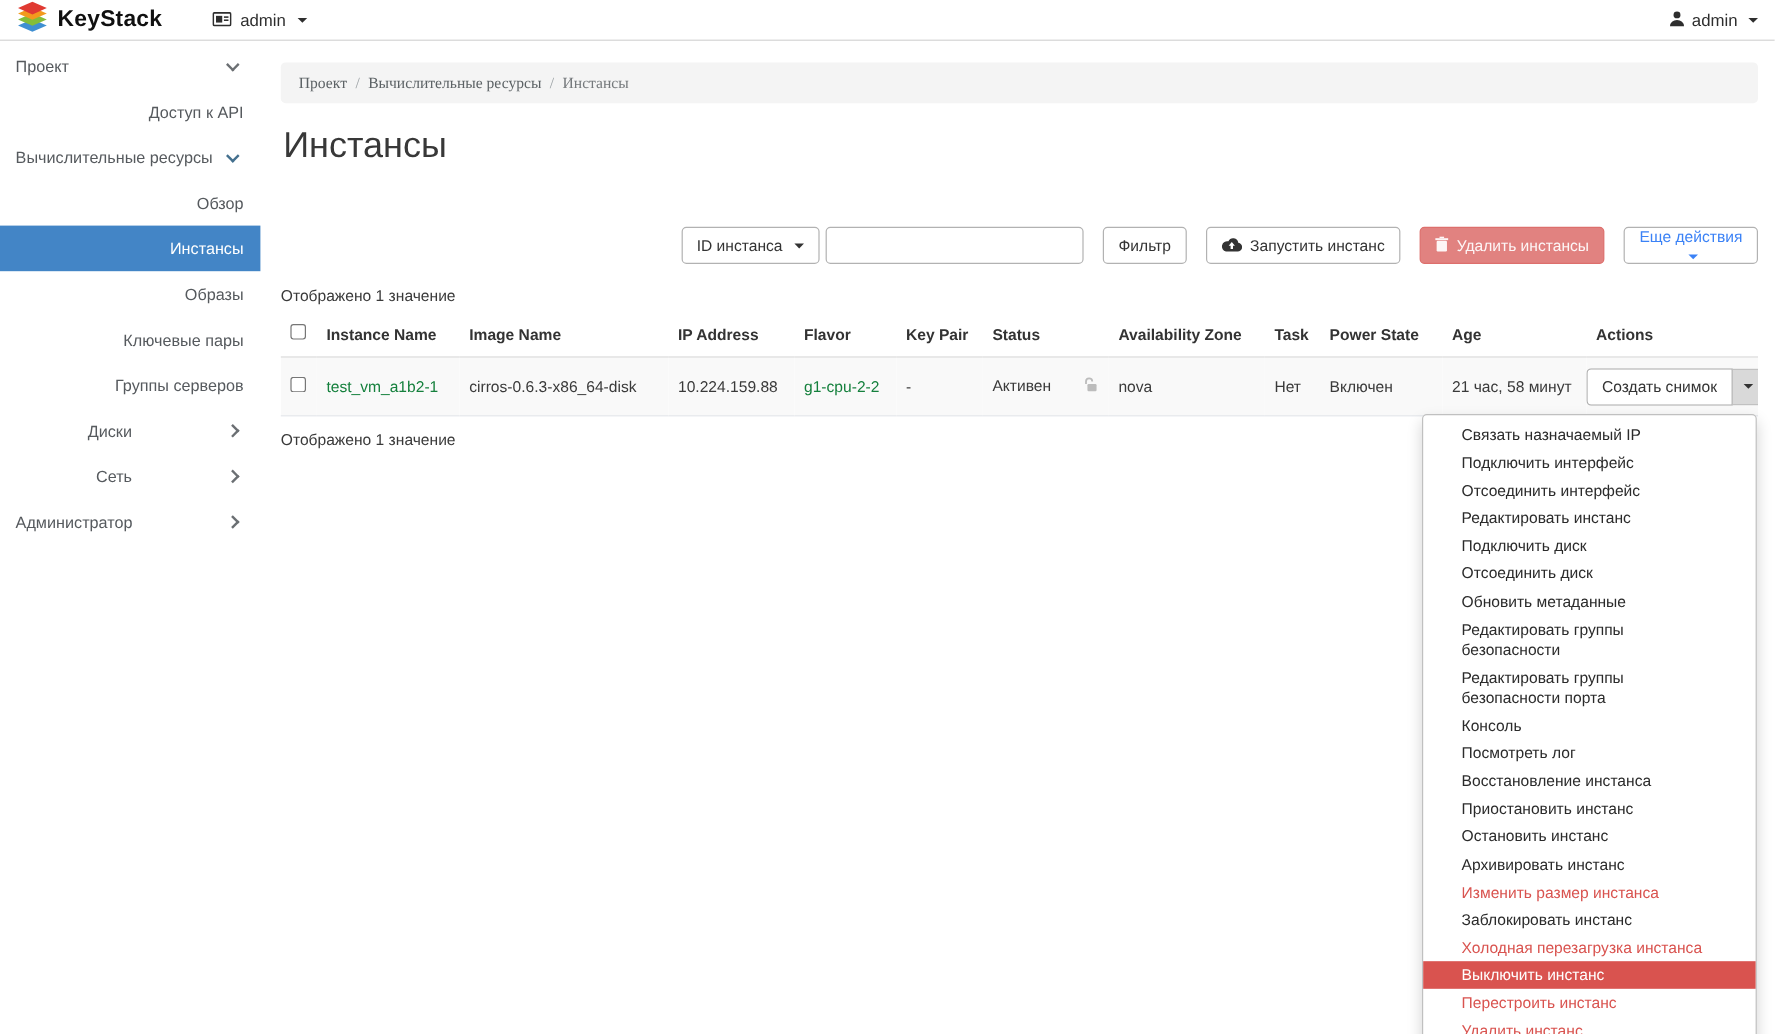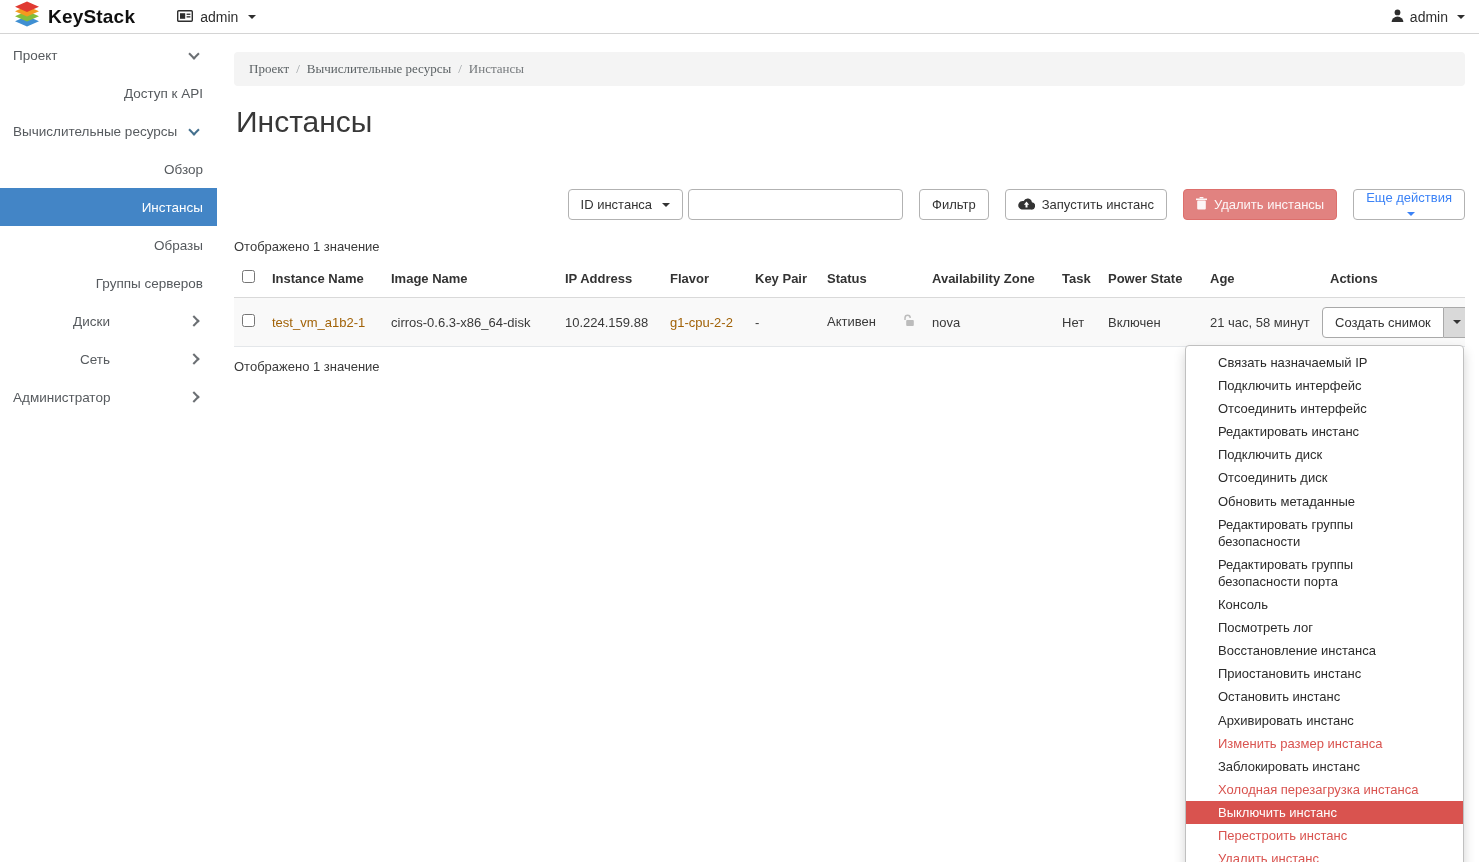--- a/index.html
+++ b/index.html
@@ -57,21 +57,21 @@
 
   
   .count-line { margin-top:19px; color:#3a3a3a; }
   .count-line.bottom { margin-top:12px; }
   table.instances { width:100%; border-collapse:collapse; table-layout:fixed; margin-top:5px; }
   .instances th { text-align:left; padding:11px 8px; border-bottom:1px solid #d9d9d9;
     font-weight:bold; color:#333; white-space:nowrap; overflow:hidden; }
   .instances td { height:49px; padding:0 8px; vertical-align:middle; background:#f9f9f9;
     border-bottom:1px solid #e4e7ea; color:#3a3a3a; white-space:nowrap; overflow:hidden; }
   .instances td.cell-actions { padding:0; }
-  a.blue-link { color:#a16207; text-decoration:none; cursor:pointer; }
+  a.blue-link { color:#15803d; text-decoration:none; cursor:pointer; }
   .lock-icon { margin-left:27px; vertical-align:middle; }
   input[type=checkbox] { width:13px; height:13px; cursor:pointer; }
 
   .split-btn { display:inline-flex; height:31px; }
   .split-main { display:flex; align-items:center; padding:0 12px; background:#fff;
     border:1px solid #a9a9a9; border-radius:4px 0 0 4px; color:#333; cursor:pointer; }
   .split-caret { width:27px; display:flex; align-items:center; justify-content:center;
     background:#d9d9d9; border:1px solid #a9a9a9; border-left:none;
     border-radius:0 4px 4px 0; color:#333; cursor:pointer; }
 
@@ -137,20 +137,23 @@
       <span class="chev chev-down chev-blue"></span>
     </div>
     <div class="side-item si-right">
       <span>Обзор</span>
     </div>
     <div class="side-item si-selected">
       <span>Инстансы</span>
     </div>
     <div class="side-item si-right">
       <span>Образы</span>
+    </div>
+    <div class="side-item si-right">
+      <span>Ключевые пары</span>
     </div>
     <div class="side-item si-right">
       <span>Группы серверов</span>
     </div>
     <div class="side-item si-mid">
       <span>Диски</span>
       <span class="chev chev-right"></span>
     </div>
     <div class="side-item si-mid">
       <span>Сеть</span>

